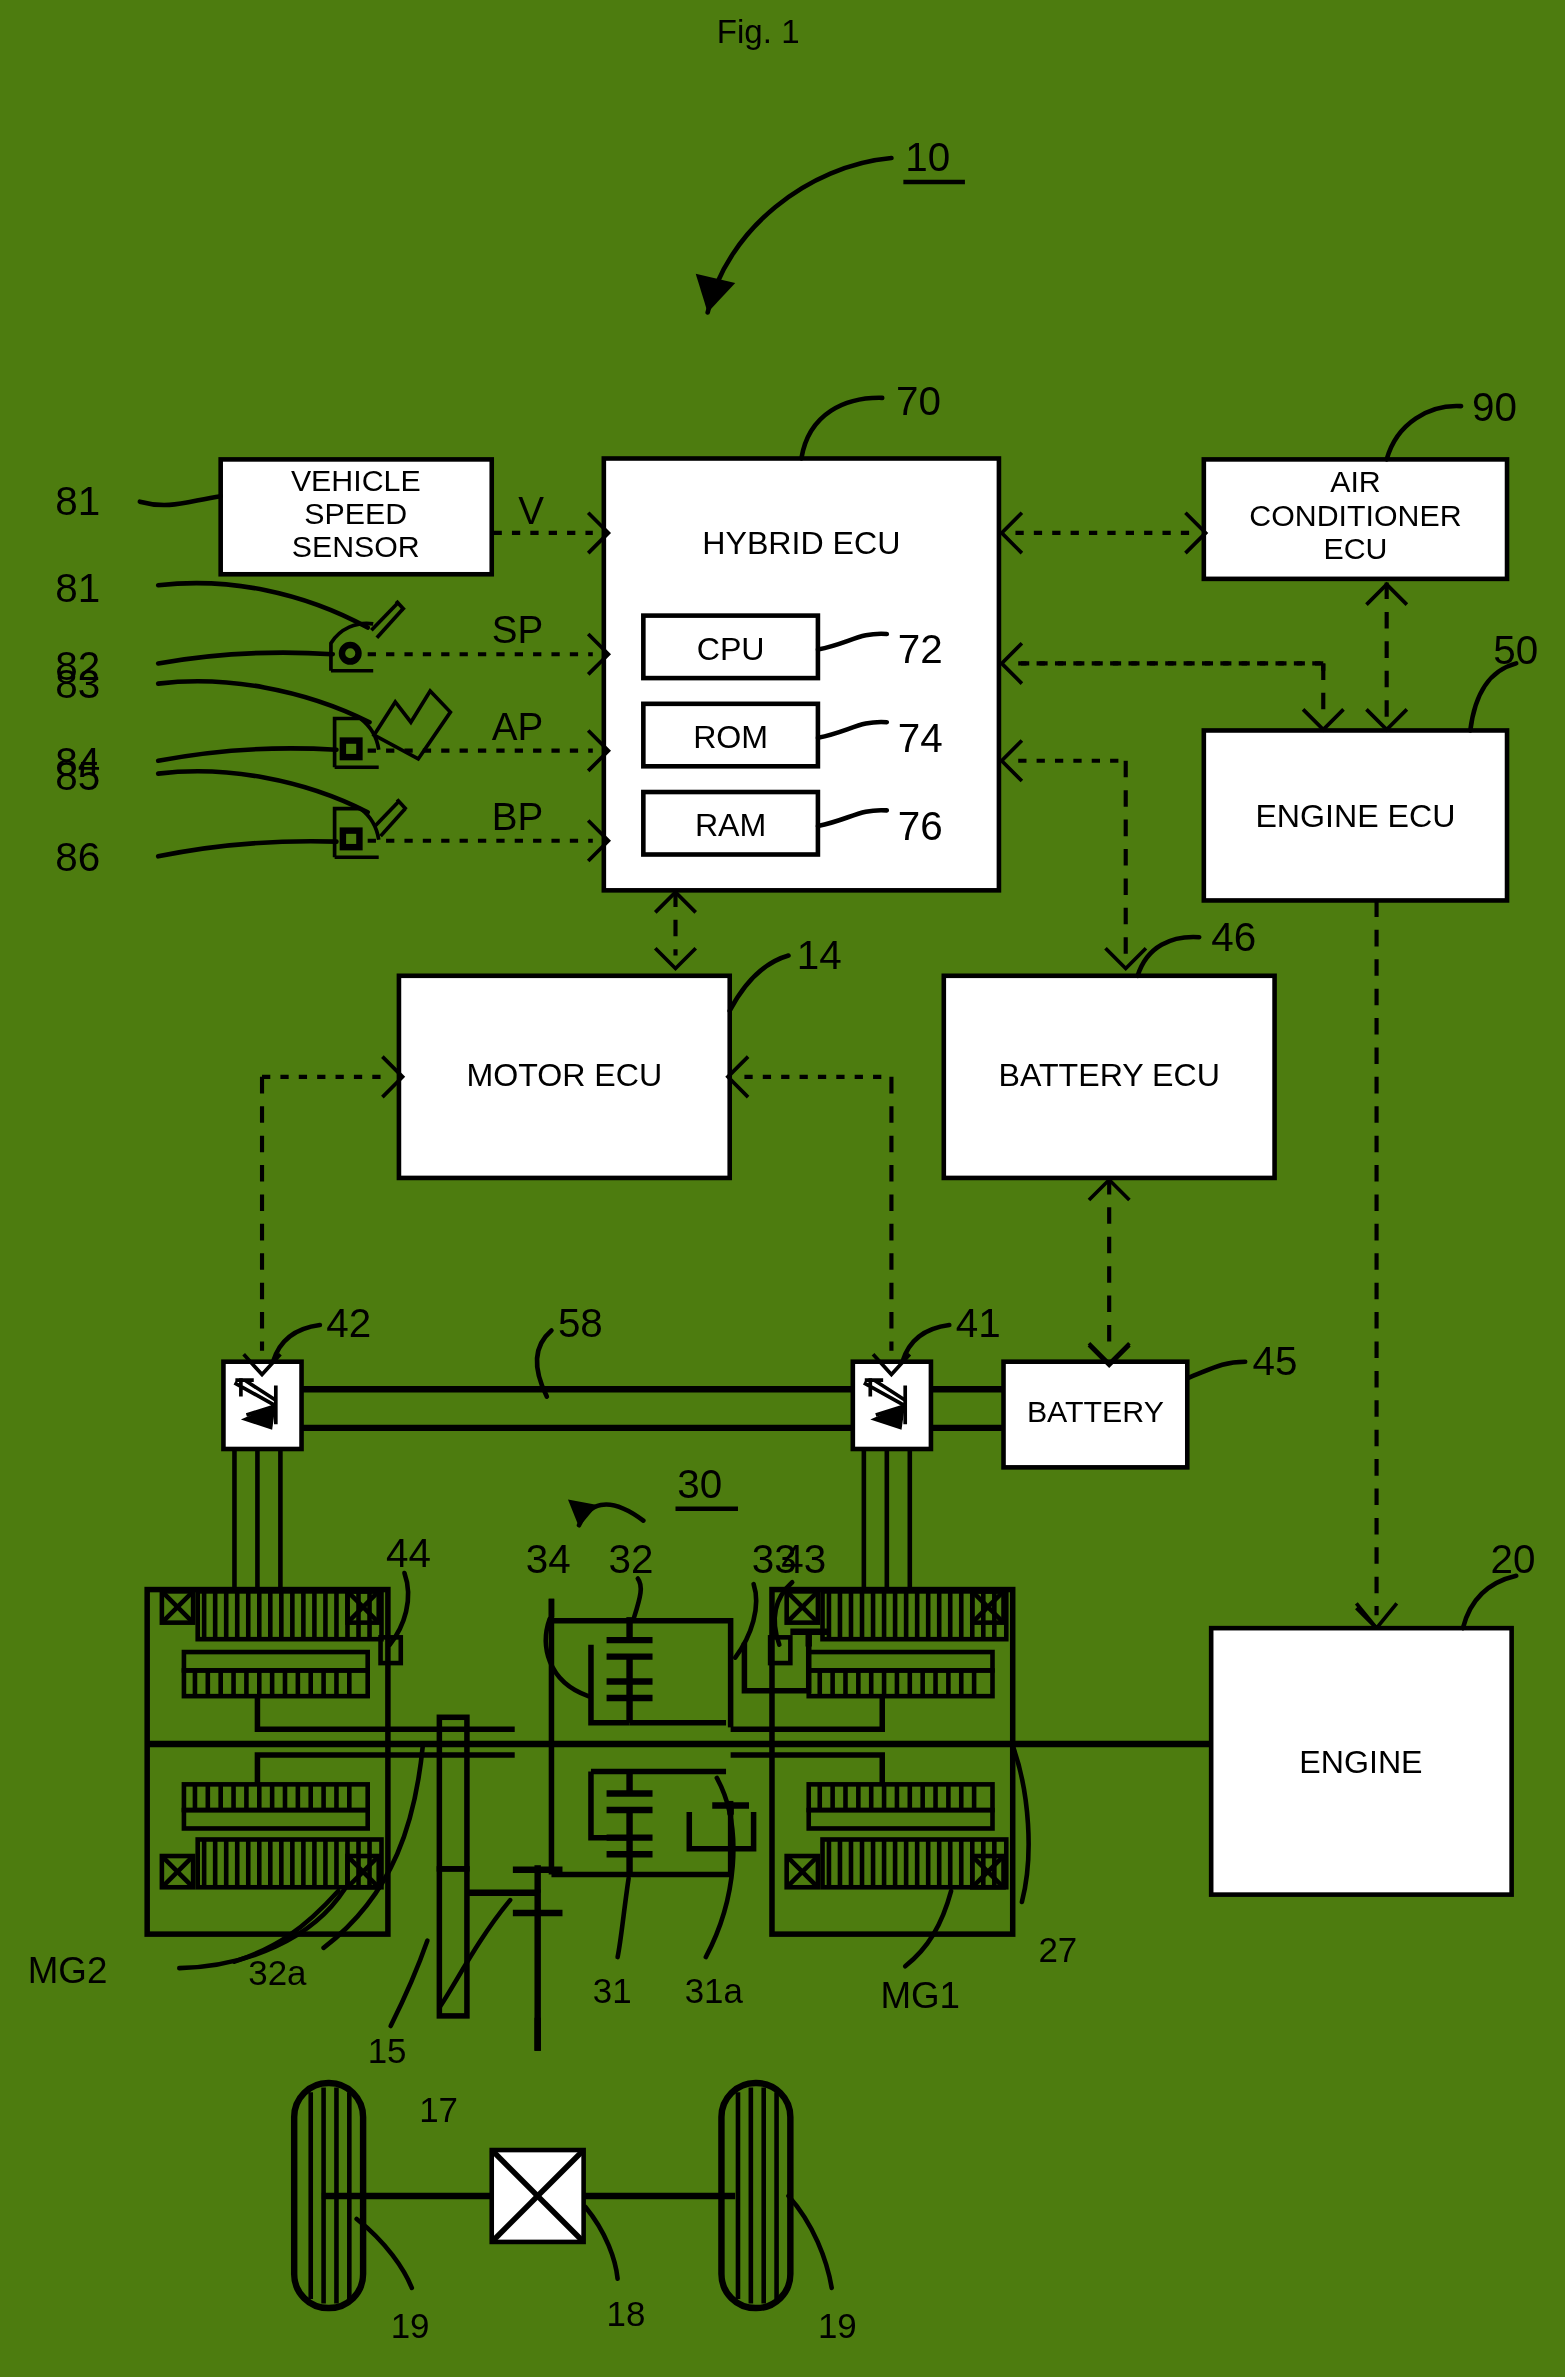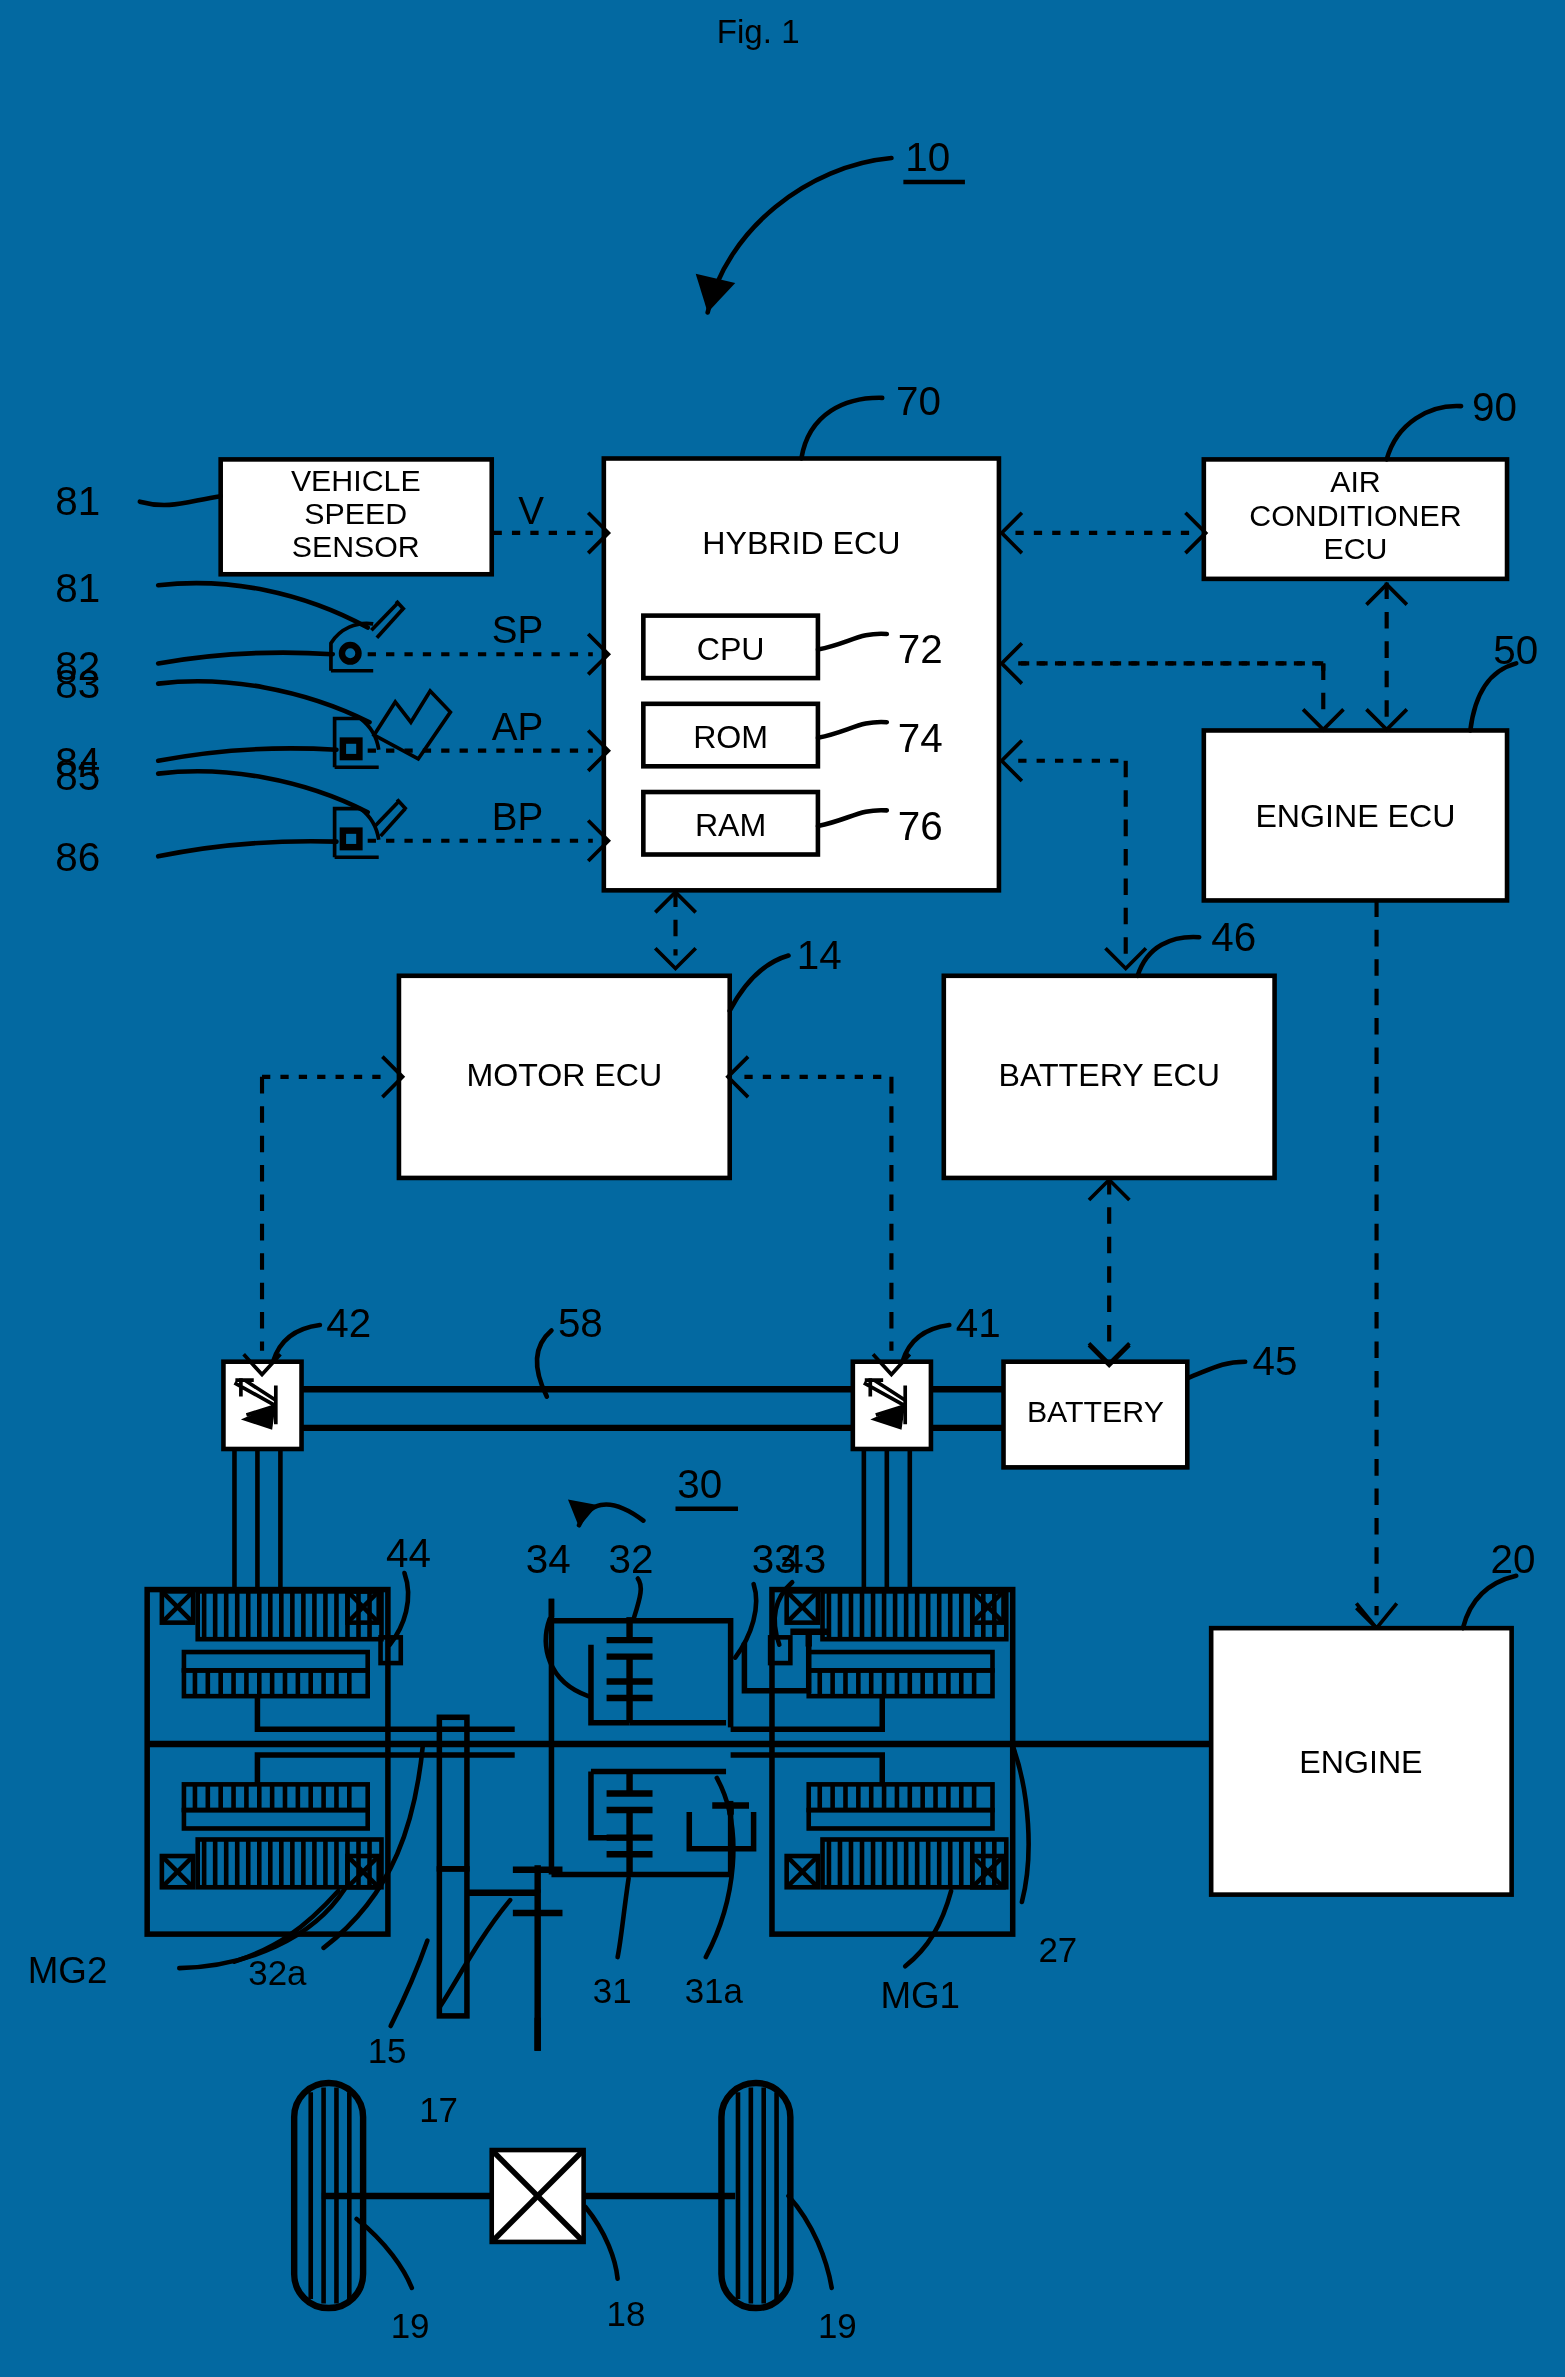--- a/index.html
+++ b/index.html
@@ -1,18 +1,18 @@
 <!DOCTYPE html>
 <html style="font-size:14.7px"><head>
 <meta charset="utf-8">
 <style>
   html,body{margin:0;padding:0;background:#ffffff;}
   body{width:1566px;height:2377px;overflow:hidden;
        font-family:"Liberation Sans", sans-serif;color:#000;}
-  #fig{position:relative;width:1566px;height:2377px;background:#0369a1;text-decoration:underline;}
+  #fig{position:relative;width:1566px;height:2377px;background:#4d7c0f;text-decoration:underline;}
   svg{display:block;}
   .ln{stroke:#000;fill:none;stroke-linecap:butt;}
   .bx{stroke:#000;fill:#fff;stroke-width:5;}
   .dot{stroke:#000;fill:none;stroke-width:4.5;stroke-dasharray:9 11;stroke-linecap:butt;}
   .dash{stroke:#000;fill:none;stroke-width:4.5;stroke-dasharray:18 14;}
   .thin{stroke:#000;fill:none;stroke-width:4;}
   .lead{stroke:#000;fill:none;stroke-width:5;stroke-linecap:round;}
   text{font-family:"Liberation Sans", sans-serif;fill:#000;}
   .t-title{font-size:36px;}
   .t-box{font-size:35px;}

